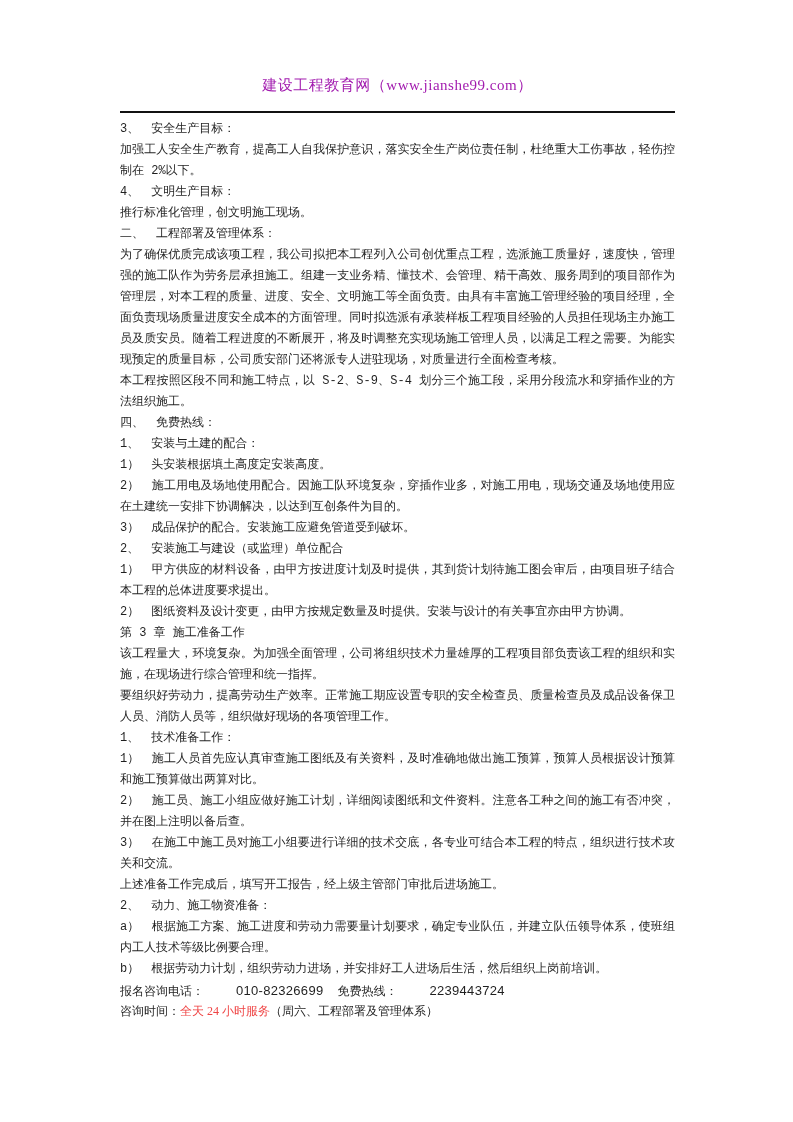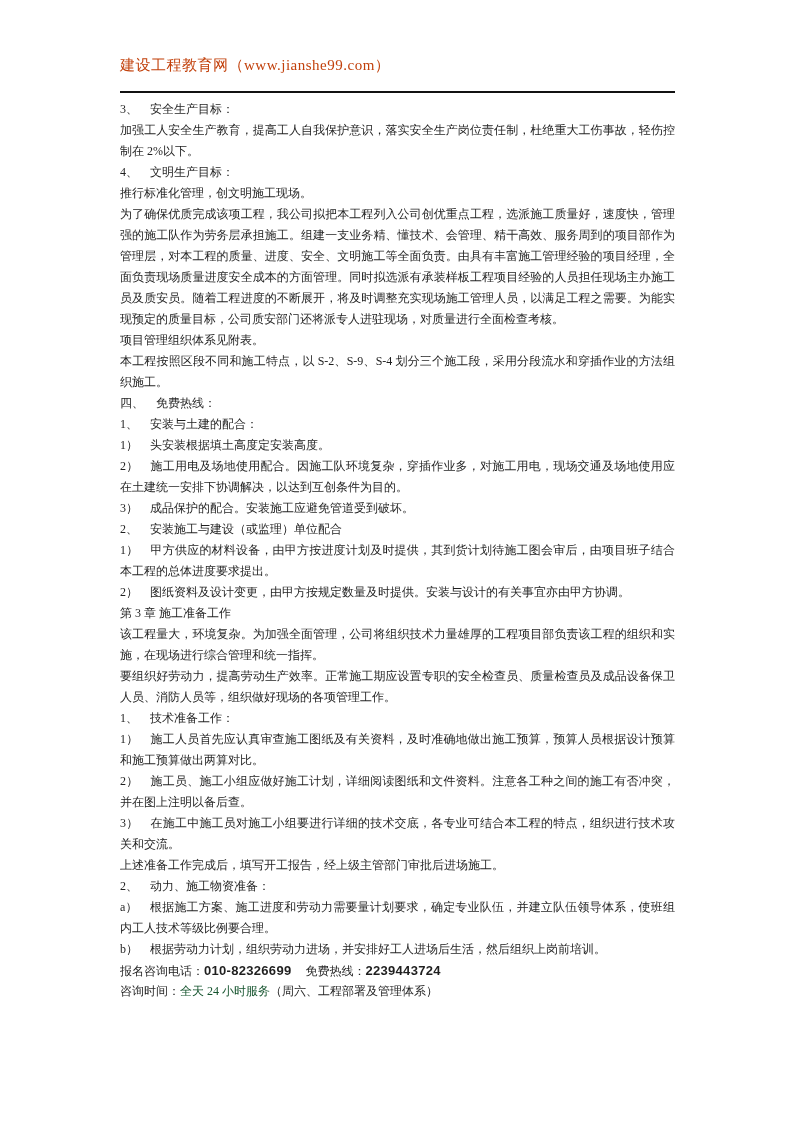--- a/index.html
+++ b/index.html
@@ -11,71 +11,74 @@
     overflow: hidden;
     font-family: "Liberation Serif", "DejaVu Serif", serif;
     color: #1f1f1f;
   }
   .page {
     width: 100%;
     height: 100%;
     padding: 0 118px 0 120px;
   }
   .doc-header {
-    padding-top: 56px;
+    padding-top: 76px;
+    text-align: center;
     font-size: 15px;
     letter-spacing: 0.5px;
-    color: #c2410c;
+    color: #a21caf;
     white-space: nowrap;
   }
   .rule {
     margin-top: 16px;
     height: 2px;
     background: #111111;
   }
   .content {
     margin-top: 6px;
     font-size: 12px;
     line-height: 21px;
     text-align: justify;
     text-justify: inter-character;
+    font-family: Liberation Mono, monospace;
   }
   .content p { margin: 0; }
   .doc-footer {
     margin-top: 1px;
     font-size: 12px;
     line-height: 19px;
   }
   .doc-footer p { margin: 0; }
   .num {
     font-family: "Liberation Sans", "DejaVu Sans", sans-serif;
-    font-weight: 700;
+    font-weight: 400;
     font-size: 13px;
     letter-spacing: 0.3px;
+    margin-left: 32px;
   }
   .hotline-label { margin-left: 14px; font-family: Liberation Mono, monospace; }
 </style>
 </head>
 <body>
 
 <div class="page">
 
   <div class="doc-header">
     <span>建设工程教育网（www.jianshe99.com）</span>
   </div>
 
   <div class="rule"></div>
 
   <div class="content">
     <p>3、　安全生产目标：</p>
     <p>加强工人安全生产教育，提高工人自我保护意识，落实安全生产岗位责任制，杜绝重大工伤事故，轻伤控制在 2%以下。</p>
     <p>4、　文明生产目标：</p>
     <p>推行标准化管理，创文明施工现场。</p>
+    <p>二、　工程部署及管理体系：</p>
     <p>为了确保优质完成该项工程，我公司拟把本工程列入公司创优重点工程，选派施工质量好，速度快，管理强的施工队作为劳务层承担施工。组建一支业务精、懂技术、会管理、精干高效、服务周到的项目部作为管理层，对本工程的质量、进度、安全、文明施工等全面负责。由具有丰富施工管理经验的项目经理，全面负责现场质量进度安全成本的方面管理。同时拟选派有承装样板工程项目经验的人员担任现场主办施工员及质安员。随着工程进度的不断展开，将及时调整充实现场施工管理人员，以满足工程之需要。为能实现预定的质量目标，公司质安部门还将派专人进驻现场，对质量进行全面检查考核。</p>
-    <p>项目管理组织体系见附表。</p>
     <p>本工程按照区段不同和施工特点，以 S-2、S-9、S-4 划分三个施工段，采用分段流水和穿插作业的方法组织施工。</p>
     <p>四、　免费热线：</p>
     <p>1、　安装与土建的配合：</p>
     <p>1）　头安装根据填土高度定安装高度。</p>
     <p>2）　施工用电及场地使用配合。因施工队环境复杂，穿插作业多，对施工用电，现场交通及场地使用应在土建统一安排下协调解决，以达到互创条件为目的。</p>
     <p>3）　成品保护的配合。安装施工应避免管道受到破坏。</p>
     <p>2、　安装施工与建设（或监理）单位配合</p>
     <p>1）　甲方供应的材料设备，由甲方按进度计划及时提供，其到货计划待施工图会审后，由项目班子结合本工程的总体进度要求提出。</p>
     <p>2）　图纸资料及设计变更，由甲方按规定数量及时提供。安装与设计的有关事宜亦由甲方协调。</p>
     <p>第 3 章 施工准备工作</p>
@@ -89,17 +92,17 @@
     <p>2、　动力、施工物资准备：</p>
     <p>a）　根据施工方案、施工进度和劳动力需要量计划要求，确定专业队伍，并建立队伍领导体系，使班组内工人技术等级比例要合理。</p>
     <p>b）　根据劳动力计划，组织劳动力进场，并安排好工人进场后生活，然后组织上岗前培训。</p>
   </div>
 
   <div class="doc-footer">
     <p>
       <span>报名咨询电话：</span><span class="num">010-82326699</span><span class="hotline-label">免费热线：</span><span class="num">2239443724</span>
     </p>
     <p>
-      <span>咨询时间：</span><span style="color: #14532d;">全天 24 小时服务</span><span>（周六、工程部署及管理体系）</span>
+      <span>咨询时间：</span><span style="color: #ef4444;">全天 24 小时服务</span><span>（周六、工程部署及管理体系）</span>
     </p>
   </div>
 
 </div>
 
 </body></html>

